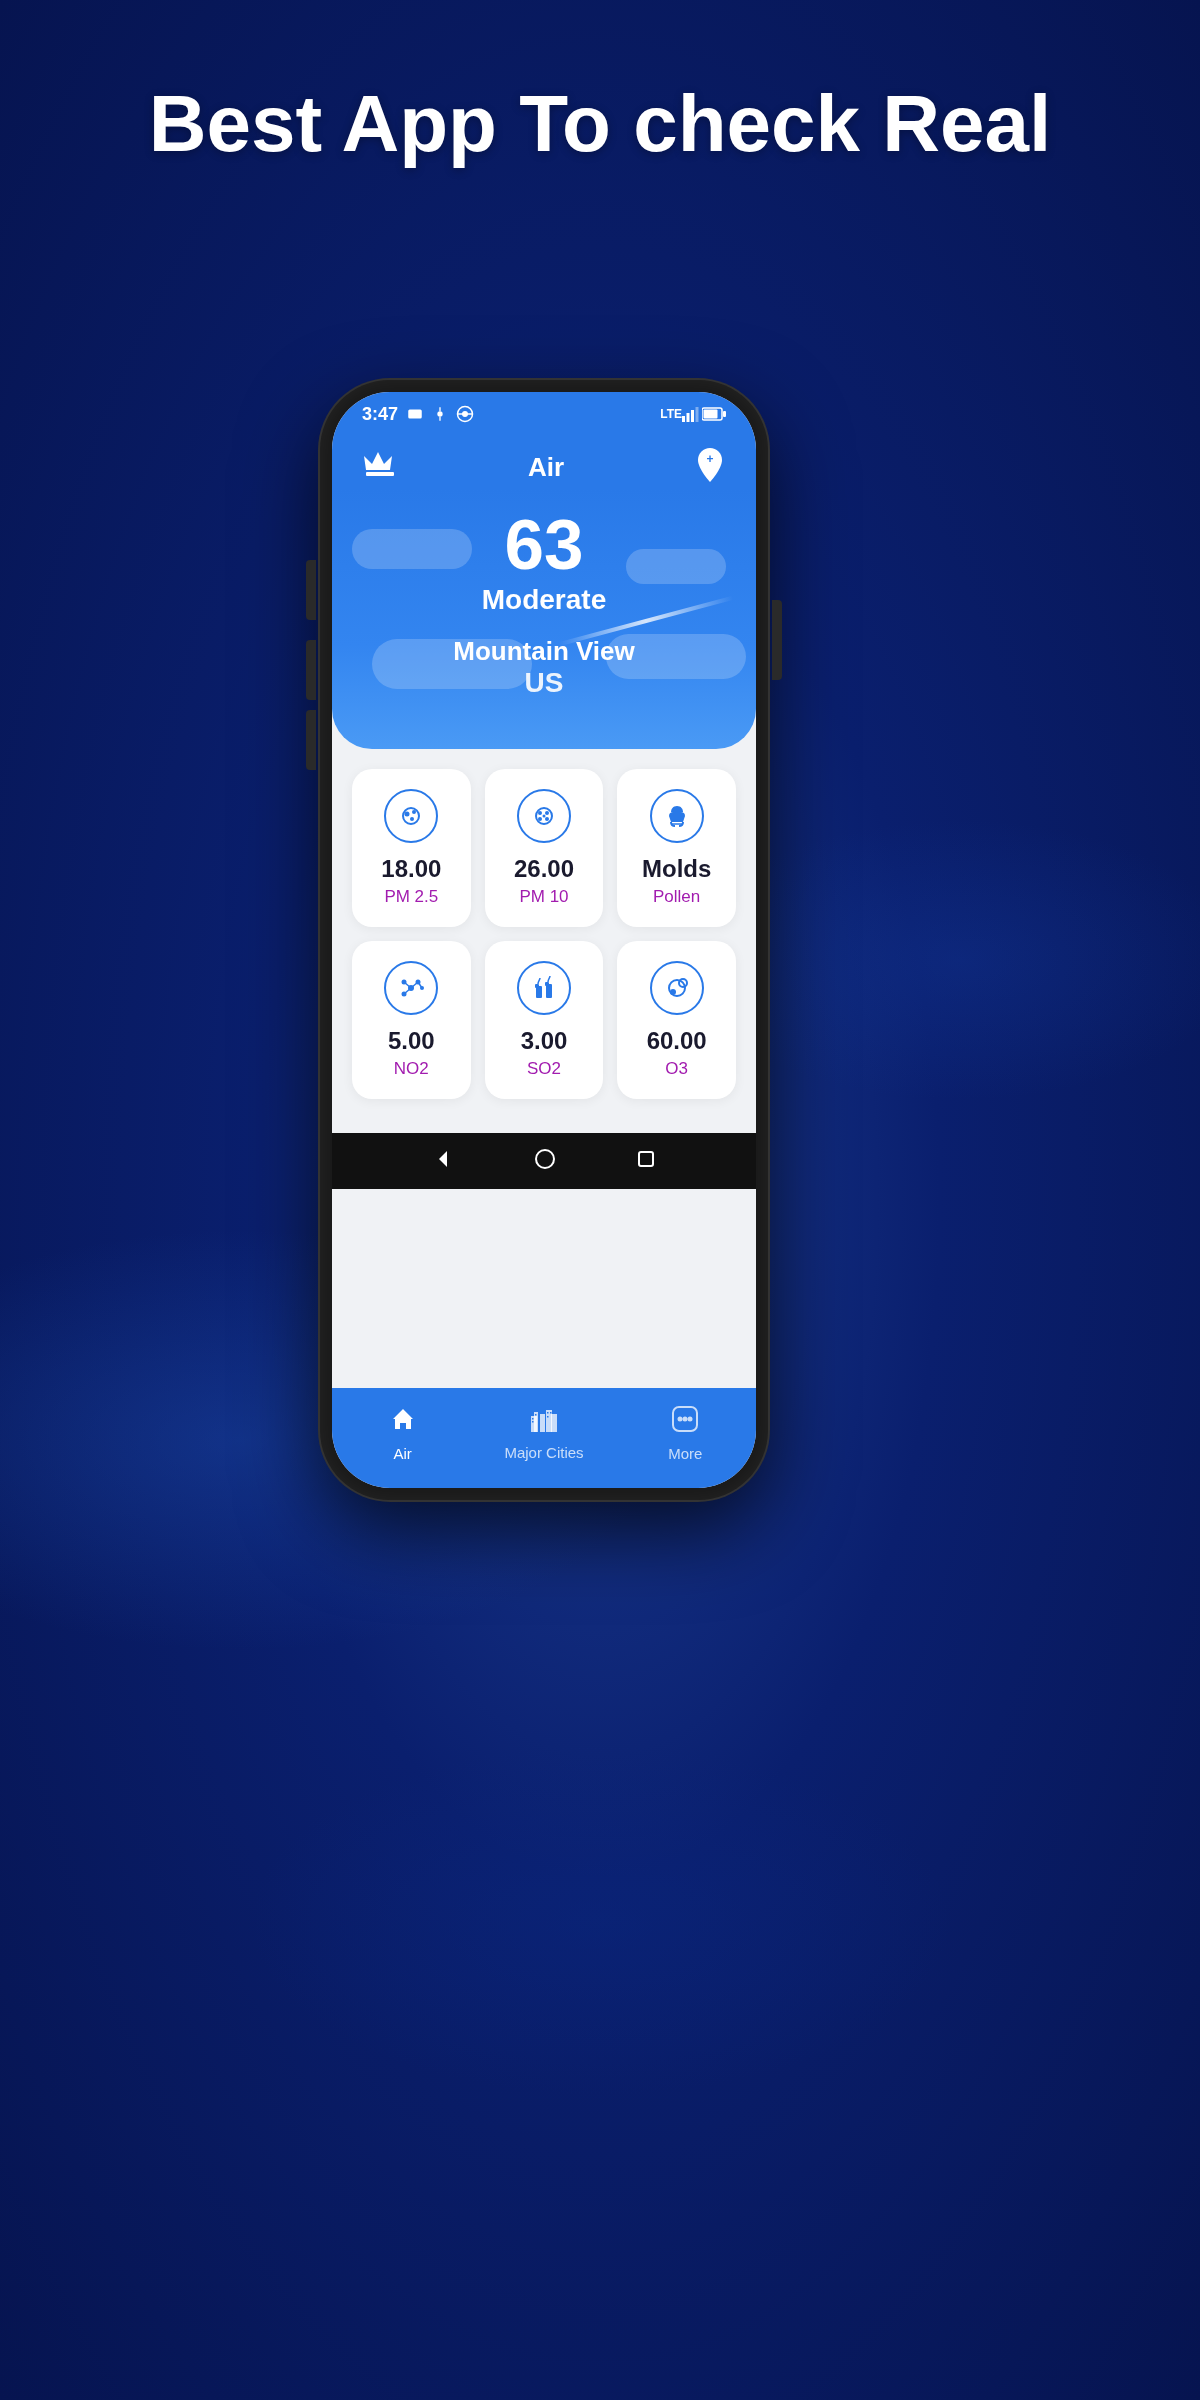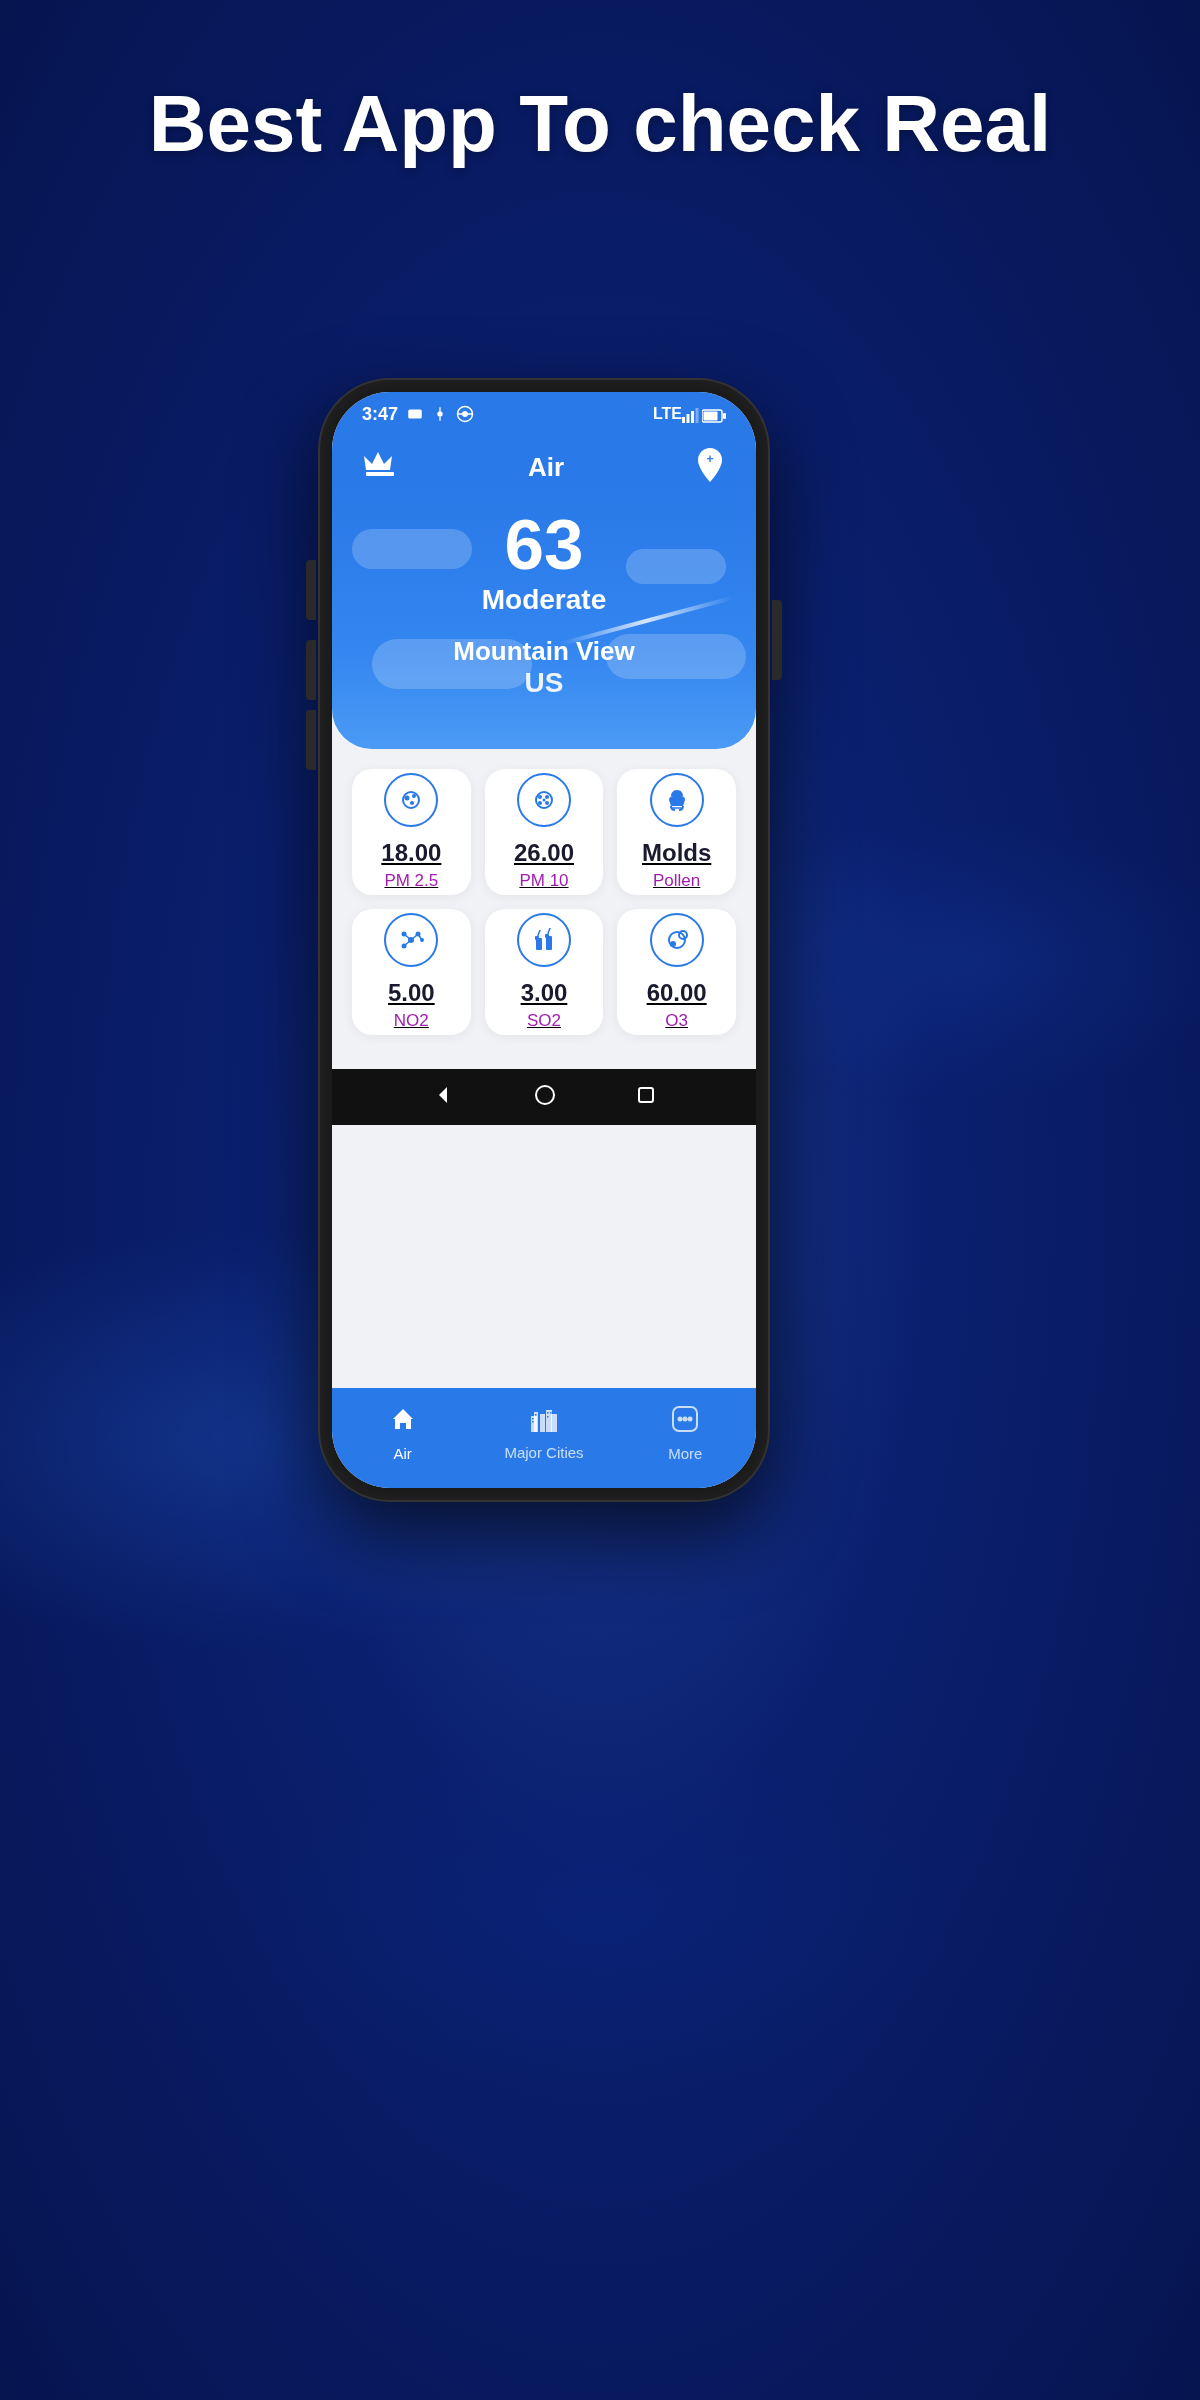--- a/index.html
+++ b/index.html
@@ -107,23 +107,23 @@
     }
 
     .status-left {
       display: flex;
       align-items: center;
       gap: 8px;
     }
 
     .status-right {
       display: flex;
-      align-items: flex-end;
+      align-items: center;
       gap: 0;
-      font-size: 16px;
+      font-size: 12px;
     }
 
     
     .app-header {
       background: #2979e8;
       padding: 10px 30px 0;
       display: flex;
       align-items: center;
       justify-content: space-between;
       color: white;
@@ -228,24 +228,23 @@
     .metrics-grid {
       display: grid;
       grid-template-columns: repeat(3, 1fr);
       gap: 14px;
       margin-bottom: 14px;
     }
 
     .metric-card {
       background: white;
       border-radius: 20px;
-      padding: 4px 15px;
+      padding: 20px 15px;
       text-align: center;
       box-shadow: 0 2px 12px rgba(0,0,0,0.06);
-      text-decoration: underline;
     }
 
     .metric-icon {
       width: 54px;
       height: 54px;
       border: 2.5px solid #2979e8;
       border-radius: 50%;
       display: flex;
       align-items: center;
       justify-content: center;

